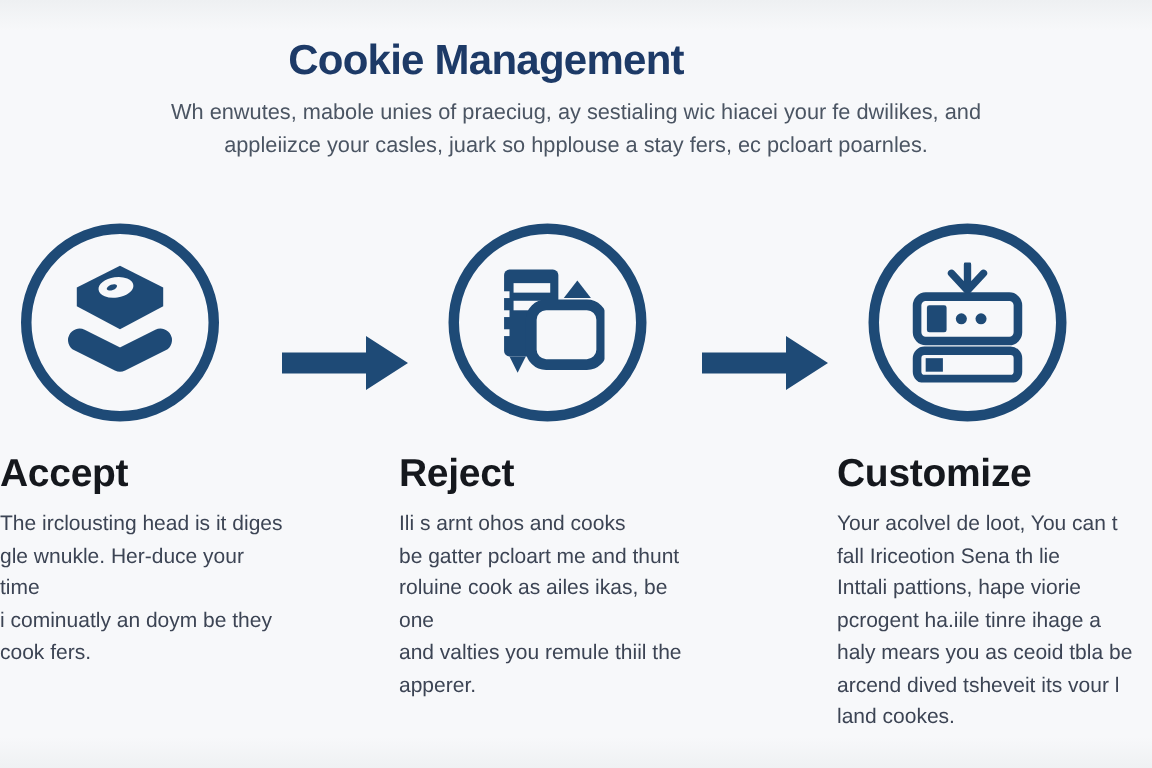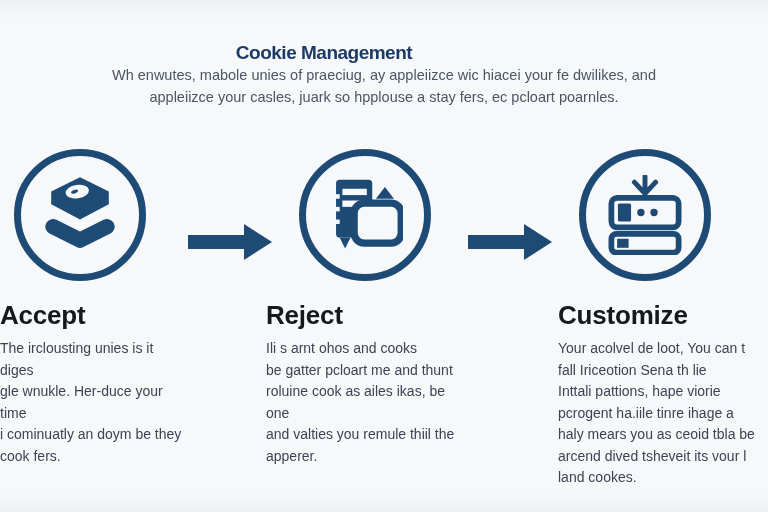--- a/index.html
+++ b/index.html
@@ -9,23 +9,22 @@
     background:#f6f7f9;
     overflow:hidden;
   }
   .canvas{
     position:relative;width:768px;height:512px;
     background:linear-gradient(180deg,#eef0f2 0%,#f7f8fa 4%,#f7f8fa 96%,#eff1f3 100%);
   }
   .title{
     position:absolute;top:24px;left:0;width:648px;
     text-align:center;
-    font-size:19px;font-weight:700;letter-spacing:-0.5px;
+    font-size:28px;font-weight:700;letter-spacing:-0.5px;
     color:#1d3a67;
-    margin-top:18px;
   }
   .subtitle{
     position:absolute;top:64px;left:0;width:768px;
     text-align:center;
     font-size:14.5px;line-height:22px;color:#4b5563;
   }
   .step-circle{
     position:absolute;width:132px;height:132px;top:149px;
     border:7px solid #1e4a76;border-radius:50%;
     box-sizing:border-box;
@@ -51,21 +50,21 @@
   svg{display:block;}
 </style>
 </head>
 <body>
 
 <div class="canvas">
 
   <div class="title">Cookie Management</div>
 
   <div class="subtitle">
-    <div>Wh enwutes, mabole unies of praeciug, ay appleiizce wic hiacei your fe dwilikes, and</div>
+    <div>Wh enwutes, mabole unies of praeciug, ay sestialing wic hiacei your fe dwilikes, and</div>
     <div>appleiizce your casles, juark so hpplouse a stay fers, ec pcloart poarnles.</div>
   </div>
 
   <div class="step-circle circle-accept">
     <span>
       <svg width="72" height="82" viewBox="0 0 80 90">
         <path d="M40 3 L72 19 L72 33 L40 50 L8 33 L8 19 Z" fill="#1e4a76"></path>
         <ellipse cx="37" cy="19" rx="13" ry="7.5" fill="#f7f8fa" transform="rotate(-8 37 19)"></ellipse>
         <ellipse cx="34" cy="19" rx="4" ry="2" fill="#1e4a76" transform="rotate(-20 34 19)"></ellipse>
         <path d="M10 58 L40 73 L70 58" fill="none" stroke="#1e4a76" stroke-width="17" stroke-linecap="round" stroke-linejoin="round"></path>
@@ -110,21 +109,21 @@
         <circle cx="45" cy="45" r="4.5" fill="#1e4a76"></circle>
         <circle cx="61" cy="45" r="4.5" fill="#1e4a76"></circle>
         <rect x="9" y="71" width="82" height="23" rx="6" fill="none" stroke="#1e4a76" stroke-width="7"></rect>
         <rect x="16" y="77" width="14" height="11" fill="#1e4a76"></rect>
       </svg>
     </span>
   </div>
 
   <div class="step-text text-accept">
     <div class="step-heading">Accept</div>
-    <div class="step-line">The irclousting unies is it diges</div>
+    <div class="step-line">The irclousting head is it diges</div>
     <div class="step-line">gle wnukle. Her-duce your time</div>
     <div class="step-line">i cominuatly an doym be they</div>
     <div class="step-line">cook fers.</div>
   </div>
 
   <div class="step-text text-reject">
     <div class="step-heading">Reject</div>
     <div class="step-line">Ili s arnt ohos and cooks</div>
     <div class="step-line">be gatter pcloart me and thunt</div>
     <div class="step-line">roluine cook as ailes ikas, be one</div>

